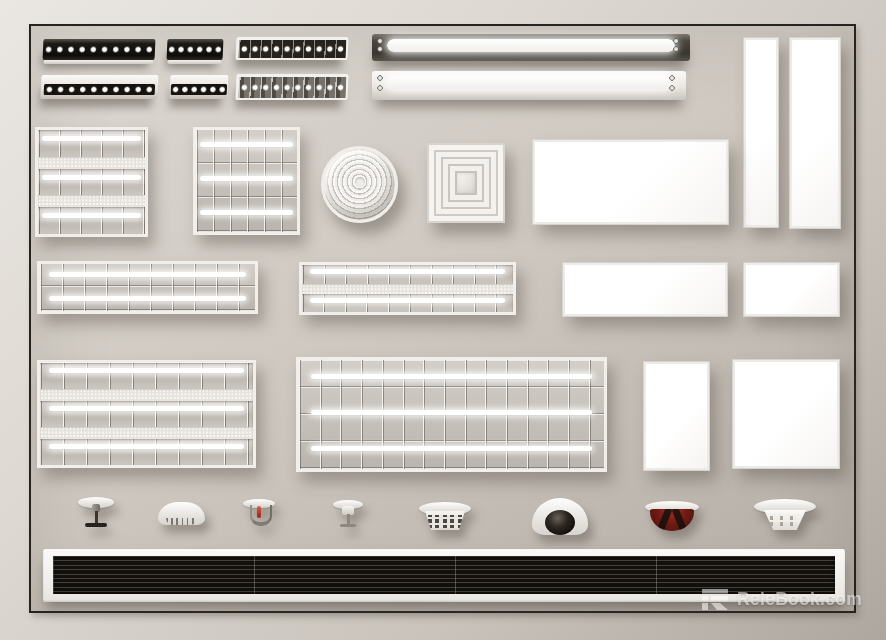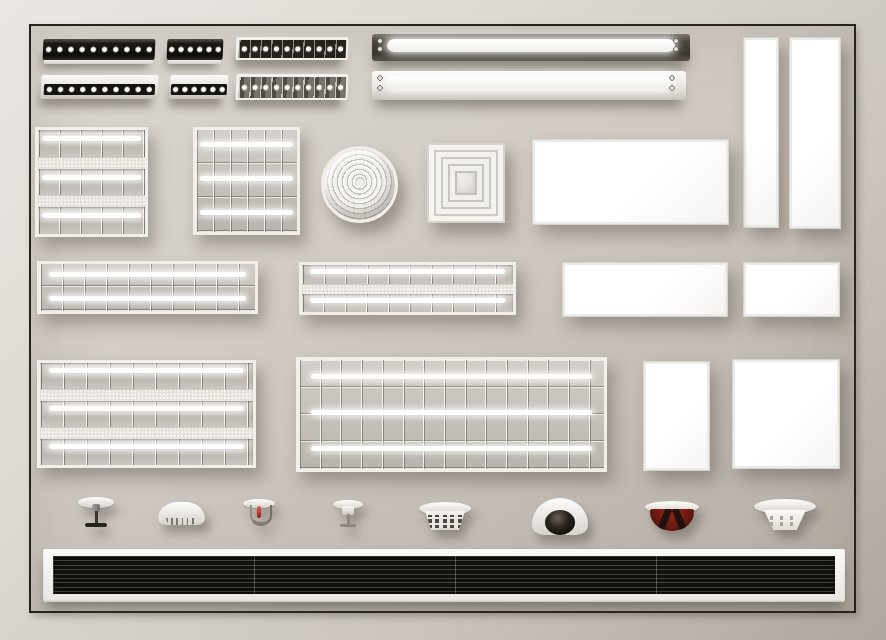--- a/index.html
+++ b/index.html
@@ -288,13 +288,25 @@
     <div class="ell" style="left:0;top:0;width:62px;height:15px"></div>
     <div style="left:10px;top:11px;width:42px;height:20px;clip-path:polygon(0 0,100% 0,78% 100%,22% 100%);background:linear-gradient(180deg,#fbfaf8,#dfdbd5)">
       <div style="left:6px;right:6px;top:4px;height:12px;background-image:repeating-linear-gradient(0deg,transparent 0 4px,#f2efeb 4px 6px),repeating-linear-gradient(90deg,#aaa49c 0 3px,transparent 3px 10px)"></div>
     </div>
   </div>
 
   <div class="grille" style="left:43px;top:549px;width:802px;height:53px">
     <div class="grille-slats"></div>
   </div>
 
+  <div class="watermark">
+    <svg width="30" height="24" viewBox="0 0 30 24">
+      <g fill="rgba(255,255,255,0.55)">
+        <rect x="2" y="2" width="26" height="4.5"></rect>
+        <rect x="11" y="9" width="17" height="4.5"></rect>
+        <rect x="2" y="9" width="6" height="4.5"></rect>
+        <polygon points="11,16 20,16 28,23 17,23"></polygon>
+        <rect x="2" y="16" width="6" height="7"></rect>
+      </g>
+    </svg>
+    <span>ReleBook.com</span>
+  </div>
 </div>
 
 </body></html>

